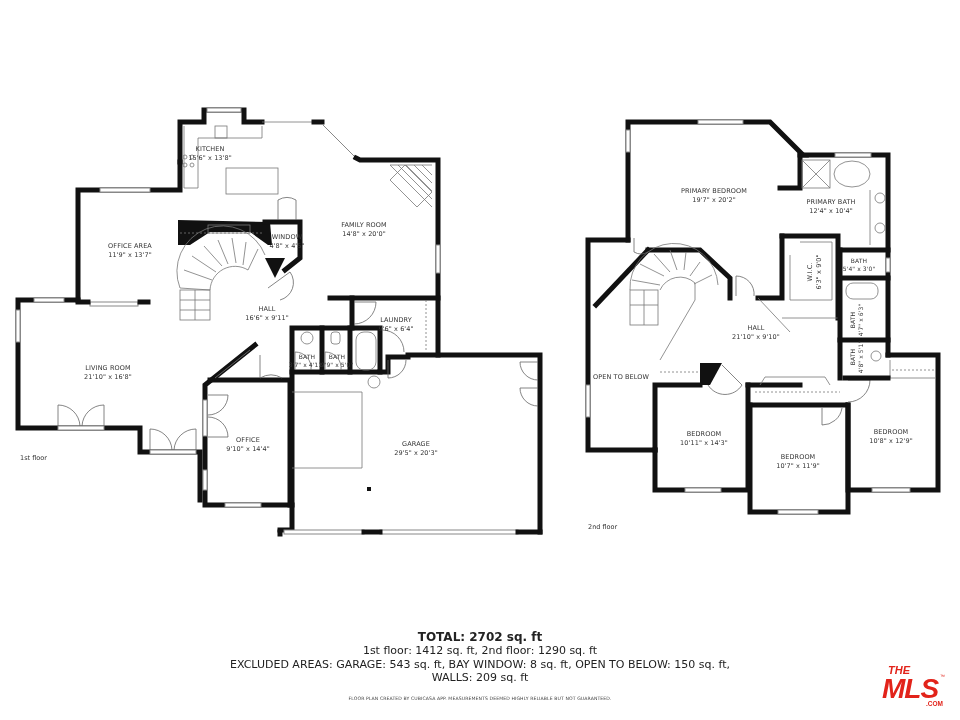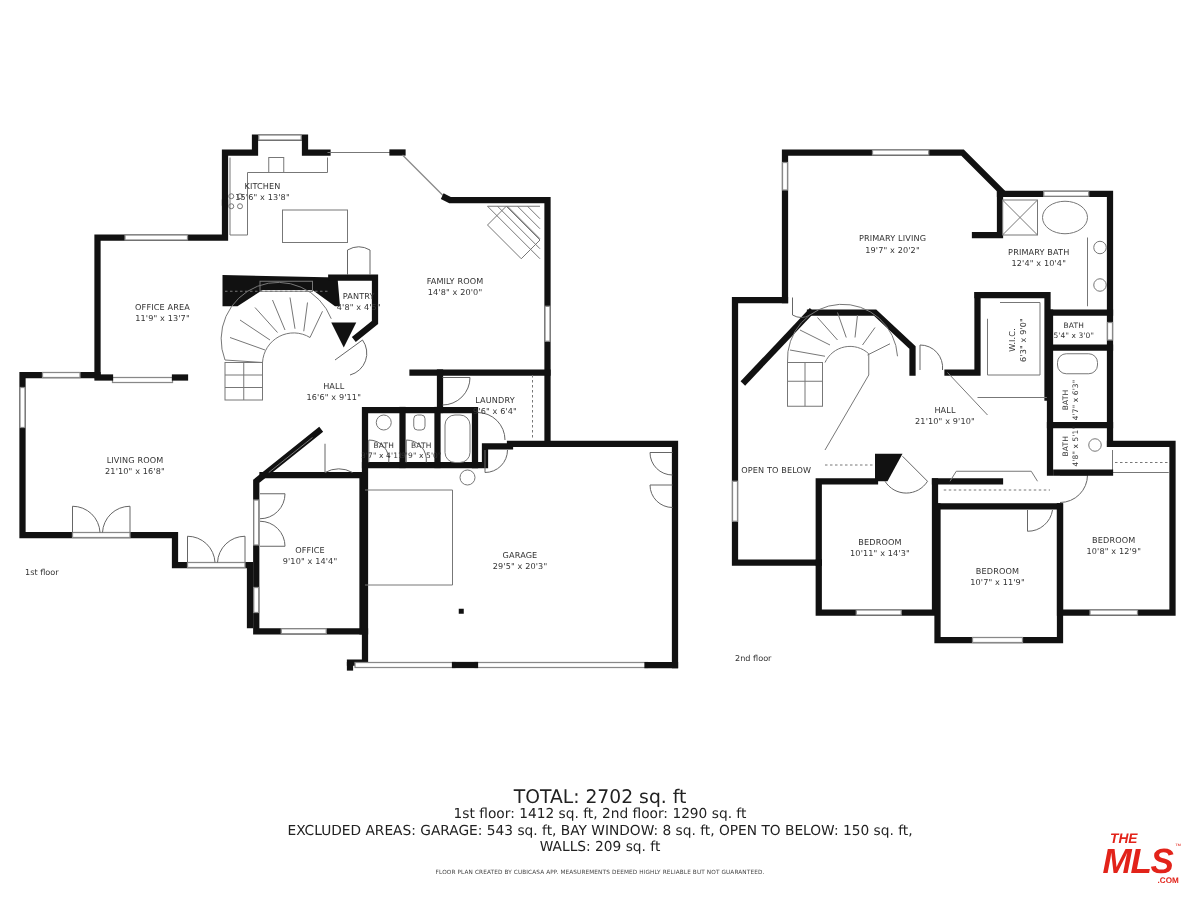--- a/index.html
+++ b/index.html
@@ -7,21 +7,21 @@
   svg.plan { position:absolute; left:0; top:0; width:960px; height:720px; }
   .wall { stroke:#111; stroke-width:5; fill:none; stroke-linecap:square; stroke-linejoin:miter; }
   .thin { stroke:#777; stroke-width:0.8; fill:none; }
   .win { stroke:#888; stroke-width:1; fill:#fff; }
   .door { stroke:#666; stroke-width:0.8; fill:none; }
   .fillblk { fill:#111; }
   .room-label { position:absolute; transform:translate(-50%,-50%); text-align:center; font-family:"DejaVu Sans", sans-serif; font-size:6.5px; color:#333; line-height:9px; white-space:nowrap; letter-spacing:0.1px; }
   .room-label.vert { transform:translate(-50%,-50%) rotate(-90deg); }
   .floor-label { position:absolute; font-family:"DejaVu Sans", sans-serif; font-size:6.5px; color:#333; }
   .summary { position:absolute; left:0; width:960px; top:630px; text-align:center; font-family:"DejaVu Sans", sans-serif; color:#222; }
-  .summary .total { font-weight:normal; font-size:15px; line-height:14px; }
+  .summary .total { font-weight:bold; font-size:12px; line-height:14px; }
   .summary .line { font-size:11px; line-height:13.5px; }
   .disclaimer { position:absolute; left:0; width:960px; top:696px; text-align:center; font-family:"DejaVu Sans", sans-serif; font-size:4.6px; color:#444; letter-spacing:0.1px; }
   .mls-logo { position:absolute; left:880px; top:662px; width:70px; height:46px; }
 </style>
 </head>
 <body>
 
 <svg class="plan" viewBox="0 0 960 720" xmlns="http://www.w3.org/2000/svg">
 
   <g>
@@ -209,21 +209,21 @@
 
 <div class="room-label" style="left:210px;top:154px;">
   <div>KITCHEN</div>
   <div>15'6" x 13'8"</div>
 </div>
 <div class="room-label" style="left:130px;top:251px;">
   <div>OFFICE AREA</div>
   <div>11'9" x 13'7"</div>
 </div>
 <div class="room-label" style="left:287px;top:242px;">
-  <div>PANTRY</div>
+  <div>WINDOW</div>
   <div>4'8" x 4'5"</div>
 </div>
 <div class="room-label" style="left:364px;top:230px;">
   <div>FAMILY ROOM</div>
   <div>14'8" x 20'0"</div>
 </div>
 <div class="room-label" style="left:267px;top:314px;">
   <div>HALL</div>
   <div>16'6" x 9'11"</div>
 </div>
@@ -247,21 +247,21 @@
   <div>OFFICE</div>
   <div>9'10" x 14'4"</div>
 </div>
 <div class="room-label" style="left:416px;top:449px;">
   <div>GARAGE</div>
   <div>29'5" x 20'3"</div>
 </div>
 <div class="floor-label" style="left:20px;top:454px;">1st floor</div>
 
 <div class="room-label" style="left:714px;top:196px;">
-  <div>PRIMARY LIVING</div>
+  <div>PRIMARY BEDROOM</div>
   <div>19'7" x 20'2"</div>
 </div>
 <div class="room-label" style="left:831px;top:207px;">
   <div>PRIMARY BATH</div>
   <div>12'4" x 10'4"</div>
 </div>
 <div class="room-label vert" style="left:815px;top:272px;">
   <div>W.I.C.</div>
   <div>6'3" x 9'0"</div>
 </div>

